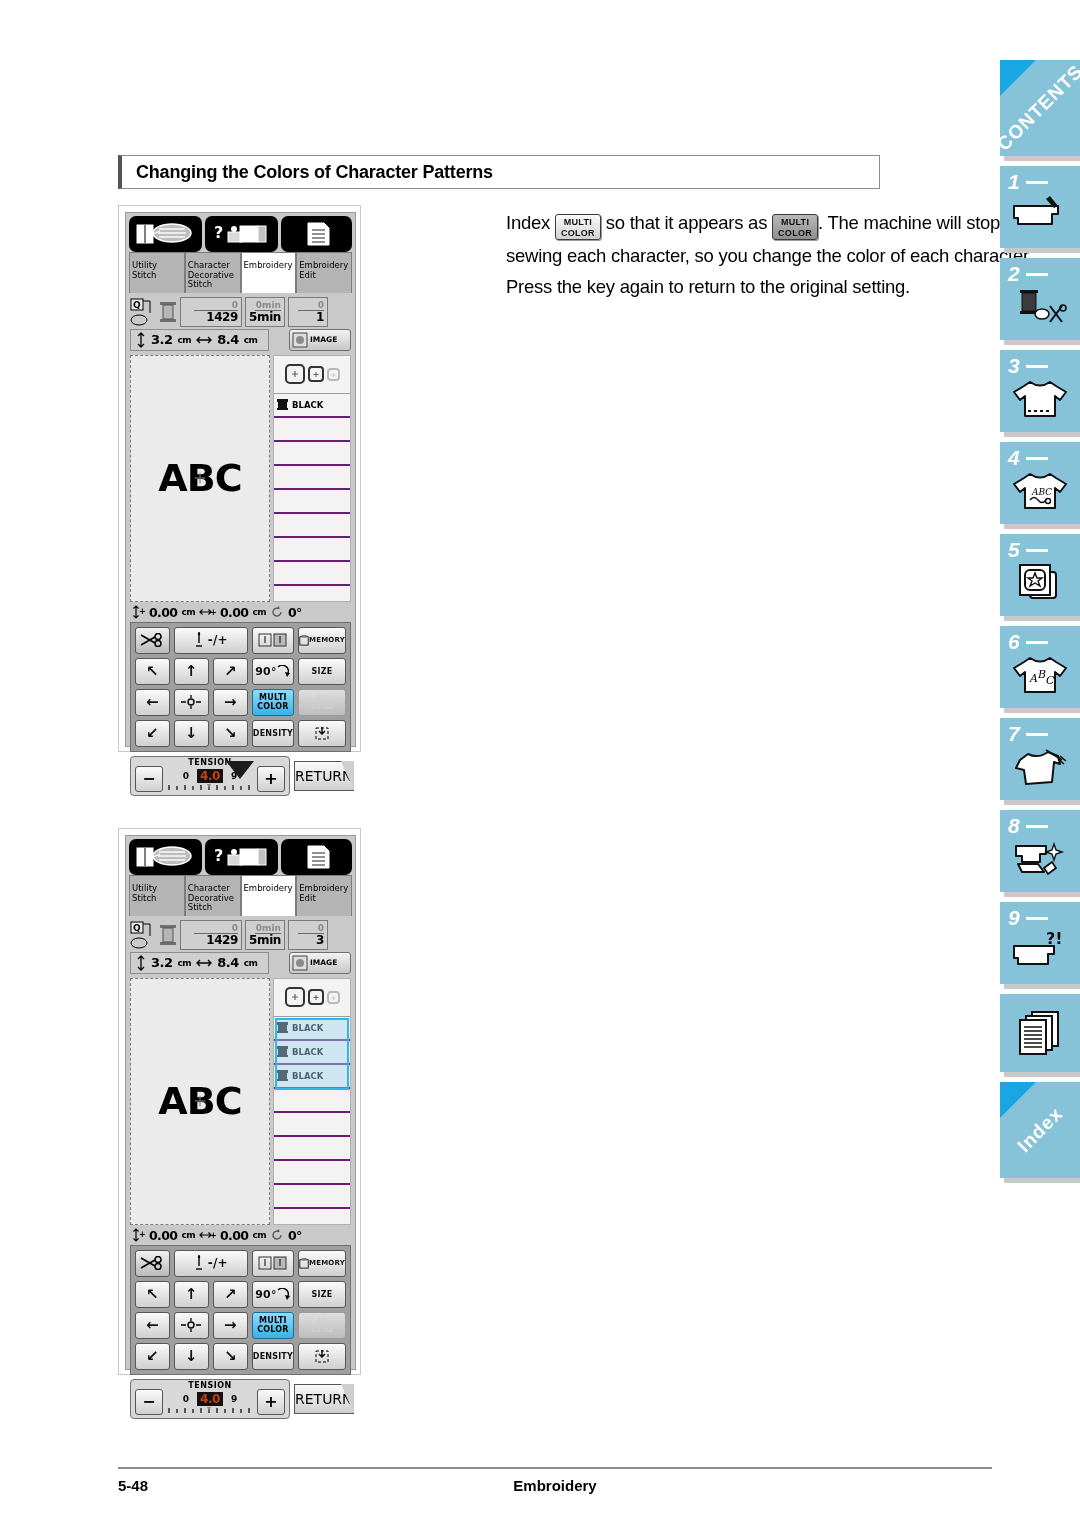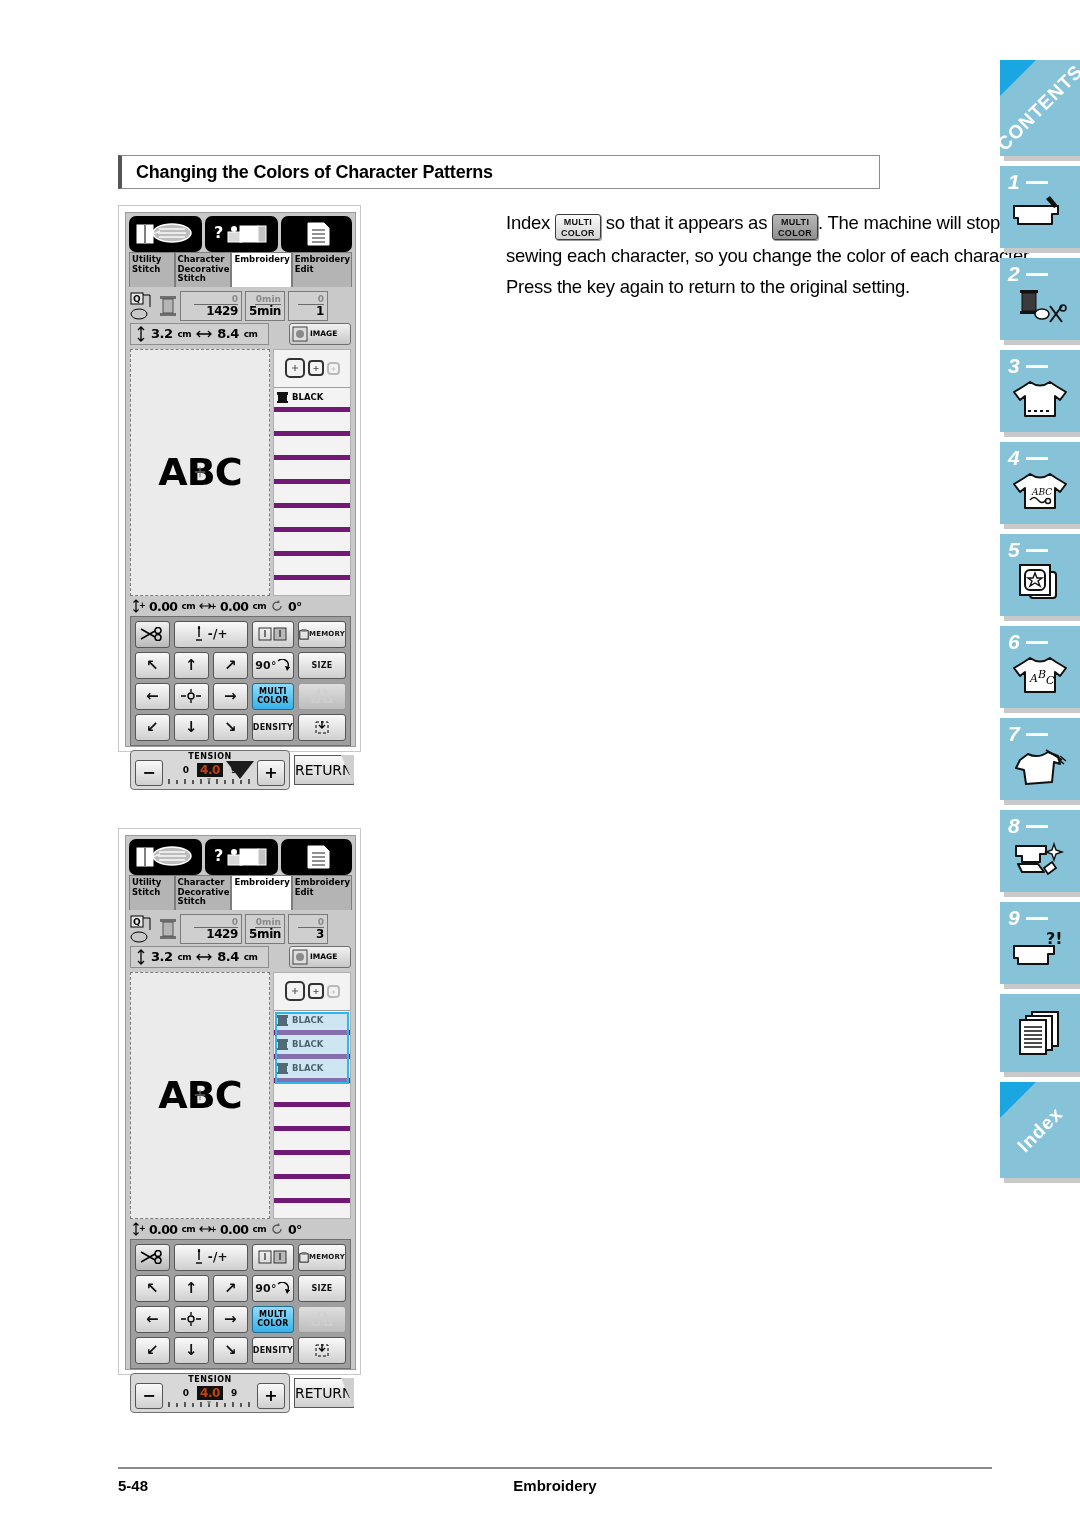--- a/index.html
+++ b/index.html
@@ -105,23 +105,23 @@
   .big-ico svg { display:block; }
 
   
   .lcd-tabs { display:flex; padding:0 3px; }
   .lcd-tab {
     flex:1;
     background:#b4b4b4;
     border:1px solid #7d7d7d;
     border-bottom:none;
     font-size:8.5px;
-    font-weight:bold;
+    font-weight:normal;
     line-height:9.5px;
-    padding:2px 1px 3px 2px;
+    padding:8px 1px 3px 2px;
     color:#000;
     min-height:30px;
   }
   .lcd-tab.active { background:#ffffff; }
 
   
   .info-row {
     display:flex; align-items:center; gap:3px;
     padding:4px 4px 2px 4px;
   }
@@ -198,21 +198,21 @@
   .hoop-row {
     height:38px;
     display:flex; align-items:center; justify-content:center;
     gap:1px;
     border-bottom:1px solid #9d9d9d;
     background:#f3f3f3;
   }
   .color-rows { flex:1; display:flex; flex-direction:column; }
   .color-row {
     height:24px;
-    border-bottom:5px solid #701a75;
+    border-bottom:2px solid #701a75;
     display:flex; align-items:center;
     gap:3px; padding-left:2px;
     font-size:8.5px; font-weight:bold;
     background:transparent;
   }
   .spool-ico { width:13px; height:13px; flex:none; }
   .sel-box {
     position:absolute;
     left:1px; top:39px;
     width:calc(100% - 2px);

